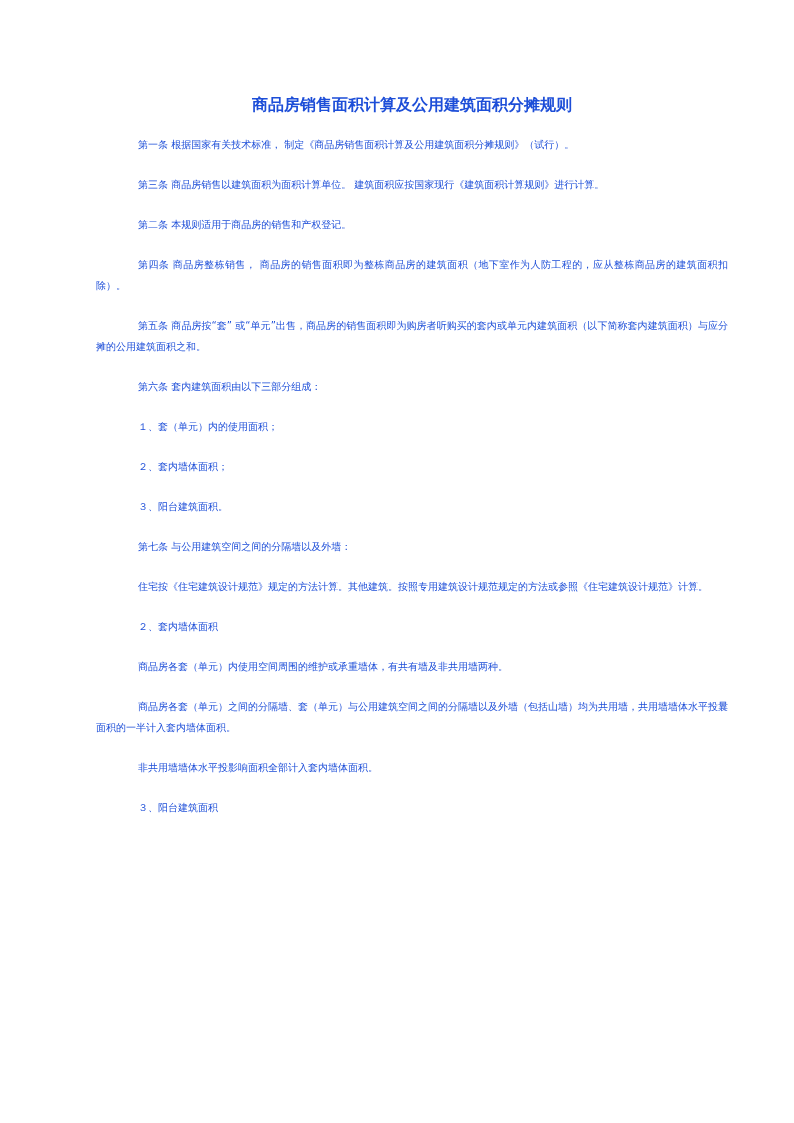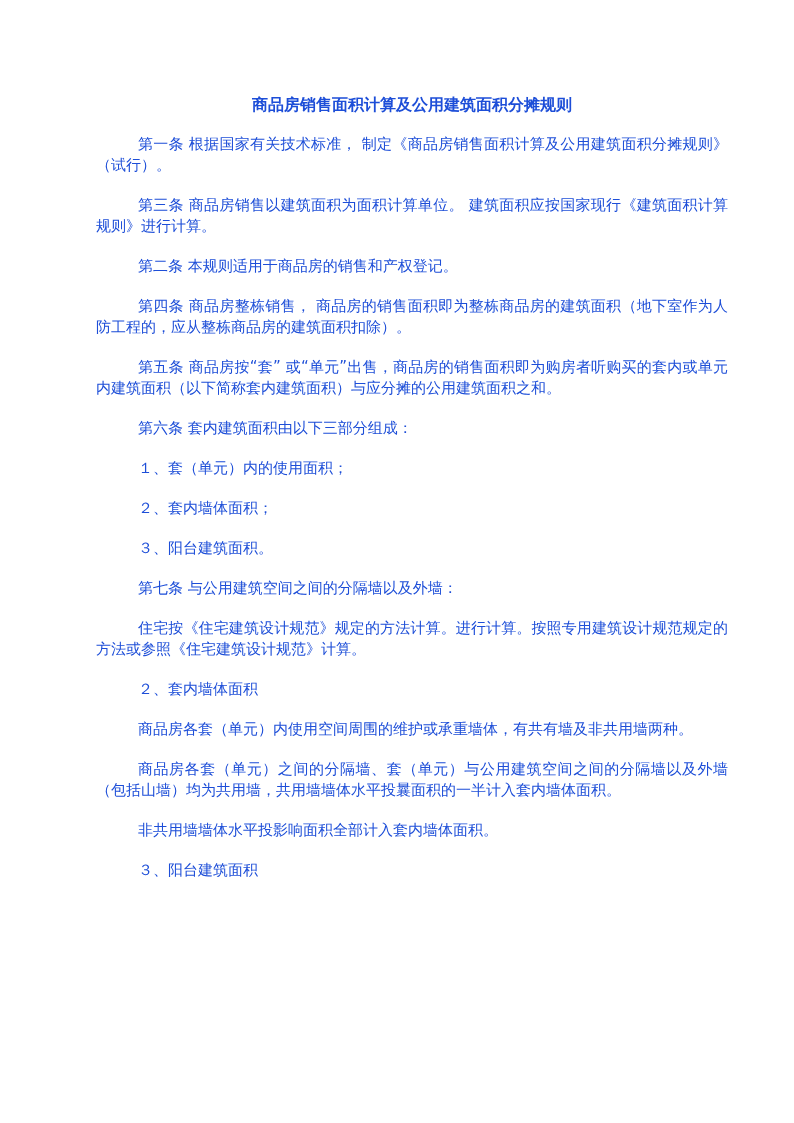--- a/index.html
+++ b/index.html
@@ -21,21 +21,21 @@
   }
   .doc-title {
     margin: 0;
     font-size: 16px;
     font-weight: bold;
     line-height: 21px;
     text-align: center;
   }
   .para {
     margin: 19px 0 0 0;
-    font-size: 15px;
+    font-size: 10px;
     line-height: 21px;
     text-indent: 42px;
     text-align: justify;
     word-break: break-all;
   }
 </style>
 </head>
 <body>
 
 <div class="page">
@@ -43,19 +43,19 @@
   <p class="para">第一条 根据国家有关技术标准， 制定《商品房销售面积计算及公用建筑面积分摊规则》（试行）。</p>
   <p class="para">第三条 商品房销售以建筑面积为面积计算单位。 建筑面积应按国家现行《建筑面积计算规则》进行计算。</p>
   <p class="para">第二条 本规则适用于商品房的销售和产权登记。</p>
   <p class="para">第四条 商品房整栋销售， 商品房的销售面积即为整栋商品房的建筑面积（地下室作为人防工程的，应从整栋商品房的建筑面积扣除）。</p>
   <p class="para">第五条 商品房按“套” 或“单元”出售，商品房的销售面积即为购房者听购买的套内或单元内建筑面积（以下简称套内建筑面积）与应分摊的公用建筑面积之和。</p>
   <p class="para">第六条 套内建筑面积由以下三部分组成：</p>
   <p class="para">１、套（单元）内的使用面积；</p>
   <p class="para">２、套内墙体面积；</p>
   <p class="para">３、阳台建筑面积。</p>
   <p class="para">第七条 与公用建筑空间之间的分隔墙以及外墙：</p>
-  <p class="para">住宅按《住宅建筑设计规范》规定的方法计算。进行计算。按照专用建筑设计规范规定的方法或参照《住宅建筑设计规范》计算。</p>
+  <p class="para">住宅按《住宅建筑设计规范》规定的方法计算。其他建筑。按照专用建筑设计规范规定的方法或参照《住宅建筑设计规范》计算。</p>
   <p class="para">２、套内墙体面积</p>
   <p class="para">商品房各套（单元）内使用空间周围的维护或承重墙体，有共有墙及非共用墙两种。</p>
   <p class="para">商品房各套（单元）之间的分隔墙、套（单元）与公用建筑空间之间的分隔墙以及外墙（包括山墙）均为共用墙，共用墙墙体水平投曩面积的一半计入套内墙体面积。</p>
   <p class="para">非共用墙墙体水平投影响面积全部计入套内墙体面积。</p>
   <p class="para">３、阳台建筑面积</p>
 </div>
 
 </body></html>

